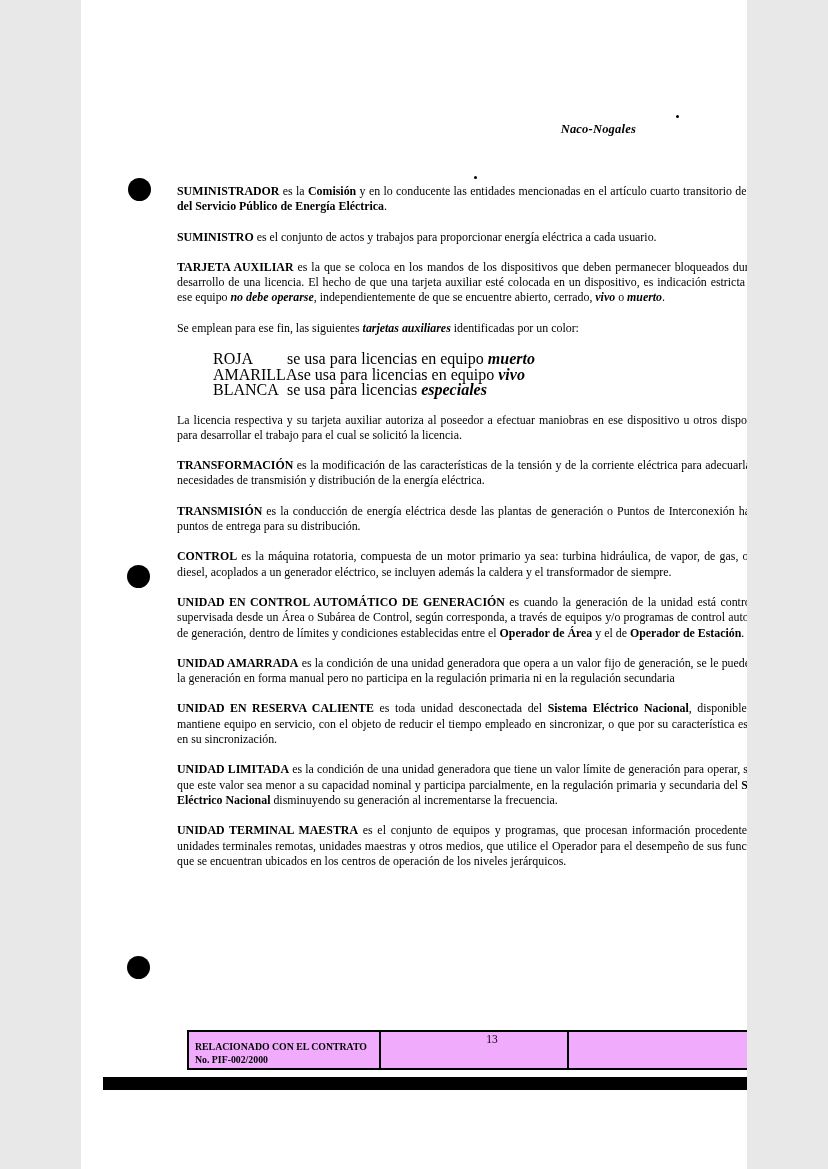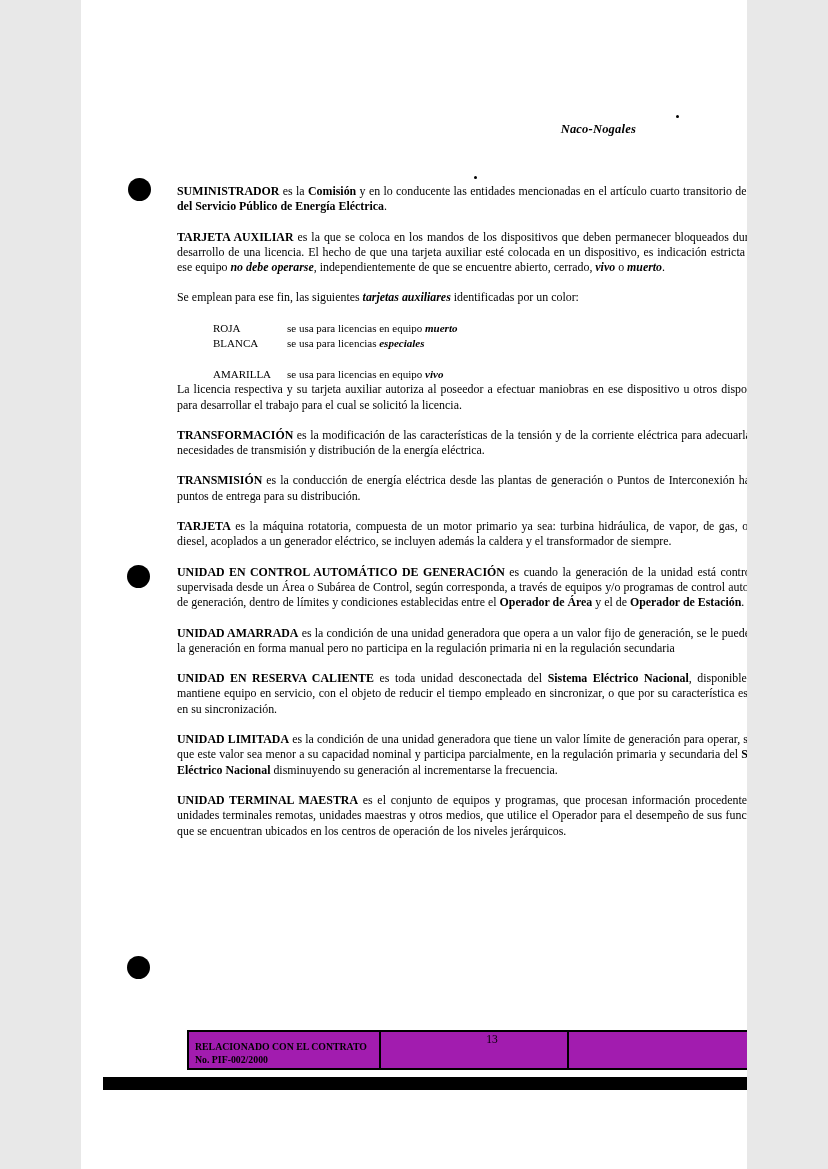--- a/index.html
+++ b/index.html
@@ -9,38 +9,38 @@
     margin:0 auto;
   }
   .header-right{
     position:absolute;top:122px;right:111px;
     font-weight:bold;font-style:italic;font-size:12.5px;letter-spacing:.2px;
   }
   .doc-body{position:absolute;left:96px;top:184px;width:604px;}
   .para{font-size:11.9px;line-height:15.3px;text-align:justify;margin:0 0 15px 0;}
   .seg-b{font-weight:bold;}
   .seg-bi{font-weight:bold;font-style:italic;}
-  .color-row{font-size:11px;line-height:15.5px;padding-left:36px;display:flex;margin:0;}
+  .color-row{font-size:16px;line-height:15.5px;padding-left:36px;display:flex;margin:0;}
   .color-row .color-name{flex:0 0 74px;}
   .gap-after{margin-bottom:15px;}
   .hole{position:absolute;width:23px;height:23px;border-radius:50%;background:#000;}
   .hole.h1{left:47px;top:178px;}
   .hole.h2{left:46px;top:565px;}
   .hole.h3{left:46px;top:956px;}
   .vline{position:absolute;left:801px;width:3px;background:#000;}
   .vl1{top:83px;height:112px;}
   .vl2{top:203px;height:25px;}
   .vl3{top:237px;height:788px;}
   .band{position:absolute;left:22px;top:1077px;width:790px;height:13px;background:#000;}
   .speck{position:absolute;width:3px;height:3px;background:#000;border-radius:50%;}
   .sp1{left:595px;top:115px;}
   .sp2{left:393px;top:176px;}
   .footer-table{
     position:absolute;left:106px;top:1030px;width:577px;height:40px;
-    border:2px solid #000;display:flex;box-sizing:border-box;background:#a21caf;
+    border:2px solid #000;display:flex;box-sizing:border-box;background:#f0abfc;
   }
   .ft-cell1{
     width:192px;box-sizing:border-box;border-right:2px solid #000;
     padding:9px 4px 0 6px;font-size:9.8px;font-weight:bold;line-height:12.5px;
     white-space:nowrap;overflow:hidden;
   }
   .ft-cell2{
     width:188px;box-sizing:border-box;border-right:2px solid #000;
     text-align:center;font-size:11.5px;padding-top:1px;padding-left:36px;
   }
@@ -63,38 +63,39 @@
   <div class="speck sp2"></div>
 
   <div class="vline vl1"></div>
   <div class="vline vl2"></div>
   <div class="vline vl3"></div>
 
   <div class="header-right">Naco-Nogales</div>
 
   <div class="doc-body">
       <div class="para"><span class="seg-b">SUMINISTRADOR</span><span class="seg-n"> es la </span><span class="seg-b">Comisión</span><span class="seg-n"> y en lo conducente las entidades mencionadas en el artículo cuarto transitorio de la </span><span class="seg-b">Ley del Servicio Público de Energía Eléctrica</span><span class="seg-n">.</span></div>
+      <div class="para"><span class="seg-b">SUMINISTRO</span><span class="seg-n"> es el conjunto de actos y trabajos para proporcionar energía eléctrica a cada usuario.</span></div>
       <div class="para"><span class="seg-b">TARJETA AUXILIAR</span><span class="seg-n"> es la que se coloca en los mandos de los dispositivos que deben permanecer bloqueados durante el desarrollo de una licencia. El hecho de que una tarjeta auxiliar esté colocada en un dispositivo, es indicación estricta de que ese equipo </span><span class="seg-bi">no debe operarse</span><span class="seg-n">, independientemente de que se encuentre abierto, cerrado, </span><span class="seg-bi">vivo</span><span class="seg-n"> o </span><span class="seg-bi">muerto</span><span class="seg-n">.</span></div>
       <div class="para"><span class="seg-n">Se emplean para ese fin, las siguientes </span><span class="seg-bi">tarjetas auxiliares</span><span class="seg-n"> identificadas por un color:</span></div>
       <div class="color-row">
         <span class="color-name">ROJA</span>
         <span><span class="seg-n">se usa para licencias en equipo </span><span class="seg-bi">muerto</span></span>
       </div>
+      <div class="color-row">
+        <span class="color-name">AMARILLA</span>
+        <span><span class="seg-n">se usa para licencias en equipo </span><span class="seg-bi">vivo</span></span>
+      </div>
       <div class="color-row gap-after">
         <span class="color-name">BLANCA</span>
         <span><span class="seg-n">se usa para licencias </span><span class="seg-bi">especiales</span></span>
       </div>
-      <div class="color-row">
-        <span class="color-name">AMARILLA</span>
-        <span><span class="seg-n">se usa para licencias en equipo </span><span class="seg-bi">vivo</span></span>
-      </div>
       <div class="para"><span class="seg-n">La licencia respectiva y su tarjeta auxiliar  autoriza al poseedor  a efectuar maniobras en ese dispositivo u otros dispositivos, para desarrollar el trabajo para el cual se solicitó la licencia.</span></div>
       <div class="para"><span class="seg-b">TRANSFORMACIÓN</span><span class="seg-n"> es la modificación de las características de la tensión y de la corriente eléctrica para adecuarlas a las necesidades de transmisión y distribución de la energía eléctrica.</span></div>
       <div class="para"><span class="seg-b">TRANSMISIÓN</span><span class="seg-n"> es la conducción de energía eléctrica desde las plantas de generación o Puntos de Interconexión hasta los puntos de entrega para su distribución.</span></div>
-      <div class="para"><span class="seg-b">TARJETA</span><span class="seg-n"> es la máquina rotatoria, compuesta de un motor primario ya sea: turbina hidráulica, de vapor, de gas, o motor diesel, acoplados a un generador eléctrico, se incluyen además la caldera y el transformador de siempre.</span></div>
+      <div class="para"><span class="seg-b">CONTROL</span><span class="seg-n"> es la máquina rotatoria, compuesta de un motor primario ya sea: turbina hidráulica, de vapor, de gas, o motor diesel, acoplados a un generador eléctrico, se incluyen además la caldera y el transformador de siempre.</span></div>
       <div class="para"><span class="seg-b">UNIDAD EN CONTROL AUTOMÁTICO DE GENERACIÓN</span><span class="seg-n"> es cuando la generación de la unidad está controlada y supervisada desde un Área o Subárea de Control, según corresponda, a través de equipos y/o programas de control automático de generación, dentro de límites y condiciones establecidas entre el </span><span class="seg-b">Operador de Área</span><span class="seg-n"> y el de </span><span class="seg-b">Operador de Estación</span><span class="seg-n">.</span></div>
       <div class="para"><span class="seg-b">UNIDAD AMARRADA</span><span class="seg-n"> es la condición de una unidad generadora que opera a un valor fijo de generación, se le puede variar la generación en forma manual pero no participa en la regulación primaria ni en la regulación secundaria</span></div>
       <div class="para"><span class="seg-b">UNIDAD EN RESERVA CALIENTE</span><span class="seg-n"> es toda unidad desconectada del </span><span class="seg-b">Sistema Eléctrico Nacional</span><span class="seg-n">, disponible y que mantiene equipo en servicio, con el objeto de reducir el tiempo empleado en sincronizar, o que por su característica es rápida en su sincronización.</span></div>
       <div class="para"><span class="seg-b">UNIDAD LIMITADA</span><span class="seg-n"> es la condición de una unidad generadora que tiene un valor límite de generación para operar, siempre que este valor sea menor a su capacidad nominal y participa parcialmente, en la regulación primaria y secundaria del </span><span class="seg-b">Sistema Eléctrico Nacional</span><span class="seg-n"> disminuyendo su generación al incrementarse la frecuencia.</span></div>
       <div class="para"><span class="seg-b">UNIDAD TERMINAL MAESTRA</span><span class="seg-n"> es el conjunto de equipos y programas, que procesan información procedente de las unidades terminales remotas, unidades maestras y otros medios, que utilice el Operador para el desempeño de sus funciones y que se encuentran ubicados en los centros de operación de los niveles jerárquicos.</span></div>
     </div>
 
   <div class="sig sig-upper">
     <svg width="64" height="76" viewBox="0 0 64 76">
       <path d="M8 6 C15 22 26 44 37 68" stroke-width="2.4"></path>

